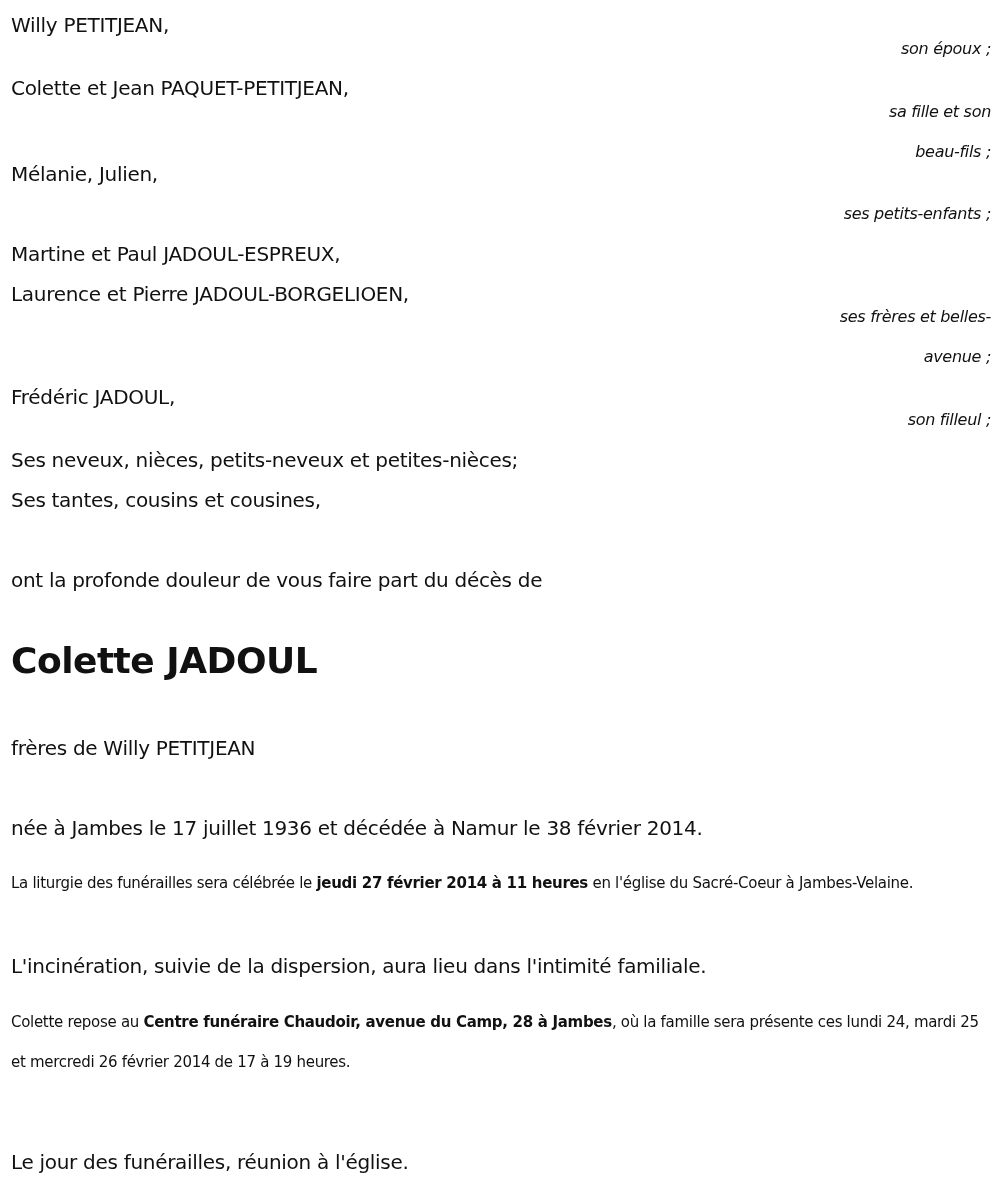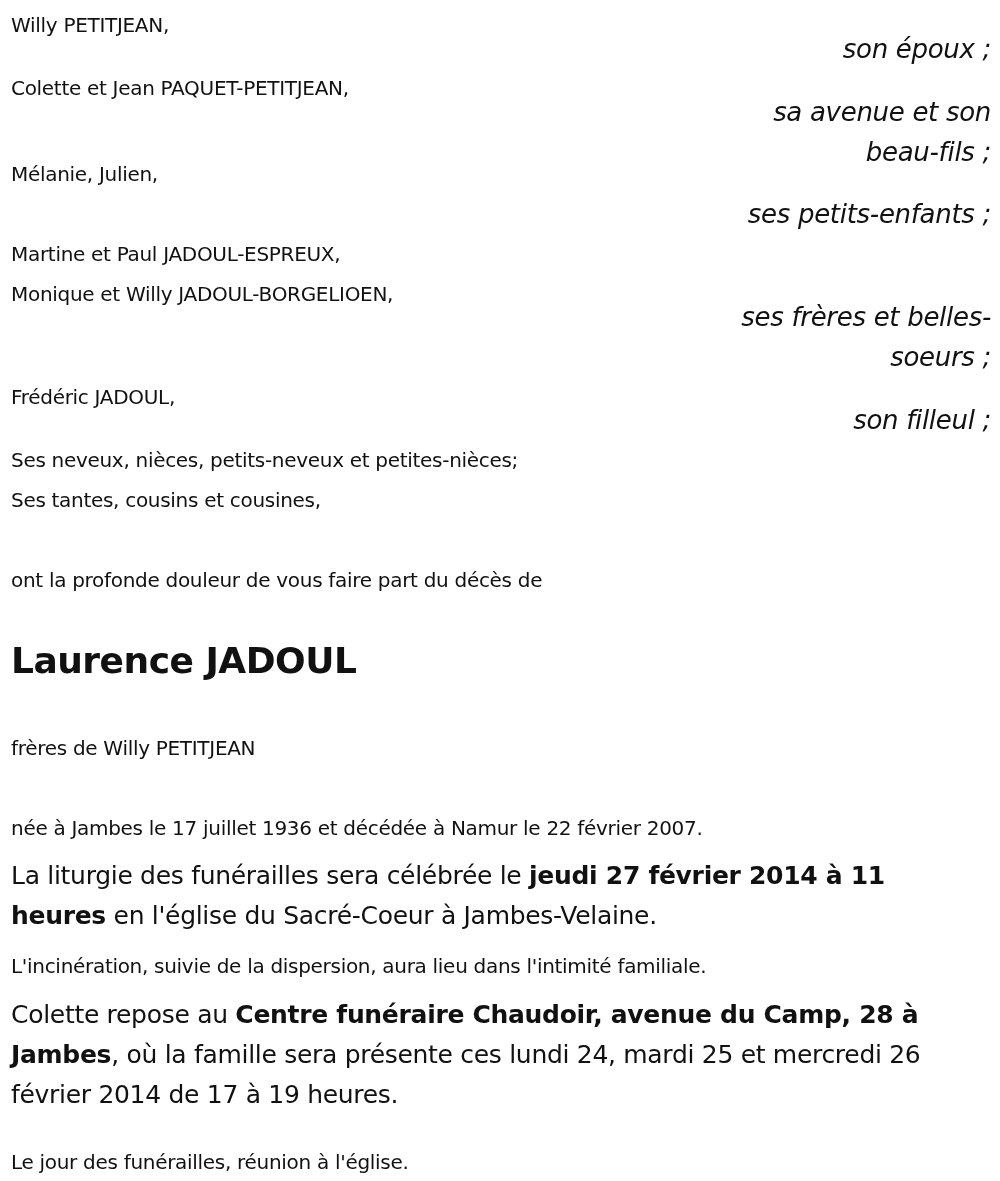--- a/index.html
+++ b/index.html
@@ -29,75 +29,76 @@
     line-height: 32px;
     font-size: 20px;
     letter-spacing: -0.3px;
   }
   .role {
     position: absolute;
     right: 0;
     white-space: nowrap;
     font-style: italic;
     line-height: 32px;
-    font-size: 26px;
+    font-size: 16px;
     letter-spacing: -0.3px;
   }
   .name-heading {
     position: absolute;
     left: 0;
     font-weight: bold;
     font-size: 36px;
     line-height: 44px;
     white-space: nowrap;
     letter-spacing: -0.5px;
   }
   .para {
     position: absolute;
     left: 0;
     width: 985px;
     line-height: 40px;
-    font-size: 25px;
+    font-size: 15px;
     letter-spacing: -0.3px;
+    margin-top: 7px;
   }
   b { font-weight: bold; }
 </style>
 </head>
 <body>
 
 <div class="page">
 
   <div class="line" style="top:9px">Willy PETITJEAN,</div>
   <div class="role" style="top:33px">son époux ;</div>
 
   <div class="line" style="top:72px">Colette et Jean PAQUET-PETITJEAN,</div>
-  <div class="role" style="top:96px">sa avenue et son</div>
+  <div class="role" style="top:96px">sa fille et son</div>
   <div class="role" style="top:136px">beau-fils ;</div>
 
   <div class="line" style="top:158px">Mélanie, Julien,</div>
   <div class="role" style="top:198px">ses petits-enfants ;</div>
 
   <div class="line" style="top:238px">Martine et Paul JADOUL-ESPREUX,</div>
-  <div class="line" style="top:278px">Monique et Willy JADOUL-BORGELIOEN,</div>
+  <div class="line" style="top:278px">Laurence et Pierre JADOUL-BORGELIOEN,</div>
   <div class="role" style="top:301px">ses frères et belles-</div>
-  <div class="role" style="top:341px">soeurs ;</div>
+  <div class="role" style="top:341px">avenue ;</div>
 
   <div class="line" style="top:381px">Frédéric JADOUL,</div>
   <div class="role" style="top:404px">son filleul ;</div>
 
   <div class="line" style="top:444px">Ses neveux, nièces, petits-neveux et petites-nièces;</div>
   <div class="line" style="top:484px">Ses tantes, cousins et cousines,</div>
 
   <div class="line" style="top:564px">ont la profonde douleur de vous faire part du décès de</div>
 
-  <div class="name-heading" style="top:639px">Laurence JADOUL</div>
+  <div class="name-heading" style="top:639px">Colette JADOUL</div>
 
   <div class="line" style="top:732px">frères de Willy PETITJEAN</div>
 
-  <div class="line" style="top:812px">née à Jambes le 17 juillet 1936 et décédée à Namur le 22 février 2007.</div>
+  <div class="line" style="top:812px">née à Jambes le 17 juillet 1936 et décédée à Namur le 38 février 2014.</div>
 
   <div class="para" style="top:856px; width:920px">
     <span>La liturgie des funérailles sera célébrée le </span><b>jeudi 27 février 2014 à 11 heures</b><span> en l'église du Sacré-Coeur à Jambes-Velaine.</span>
   </div>
 
   <div class="line" style="top:950px">L'incinération, suivie de la dispersion, aura lieu dans l'intimité familiale.</div>
 
   <div class="para" style="top:995px; width:985px">
     <span>Colette repose au </span><b>Centre funéraire Chaudoir, avenue du Camp, 28 à Jambes</b><span>, où la famille sera présente ces lundi 24, mardi 25 et mercredi 26 février 2014 de 17 à 19 heures.</span>
   </div>

